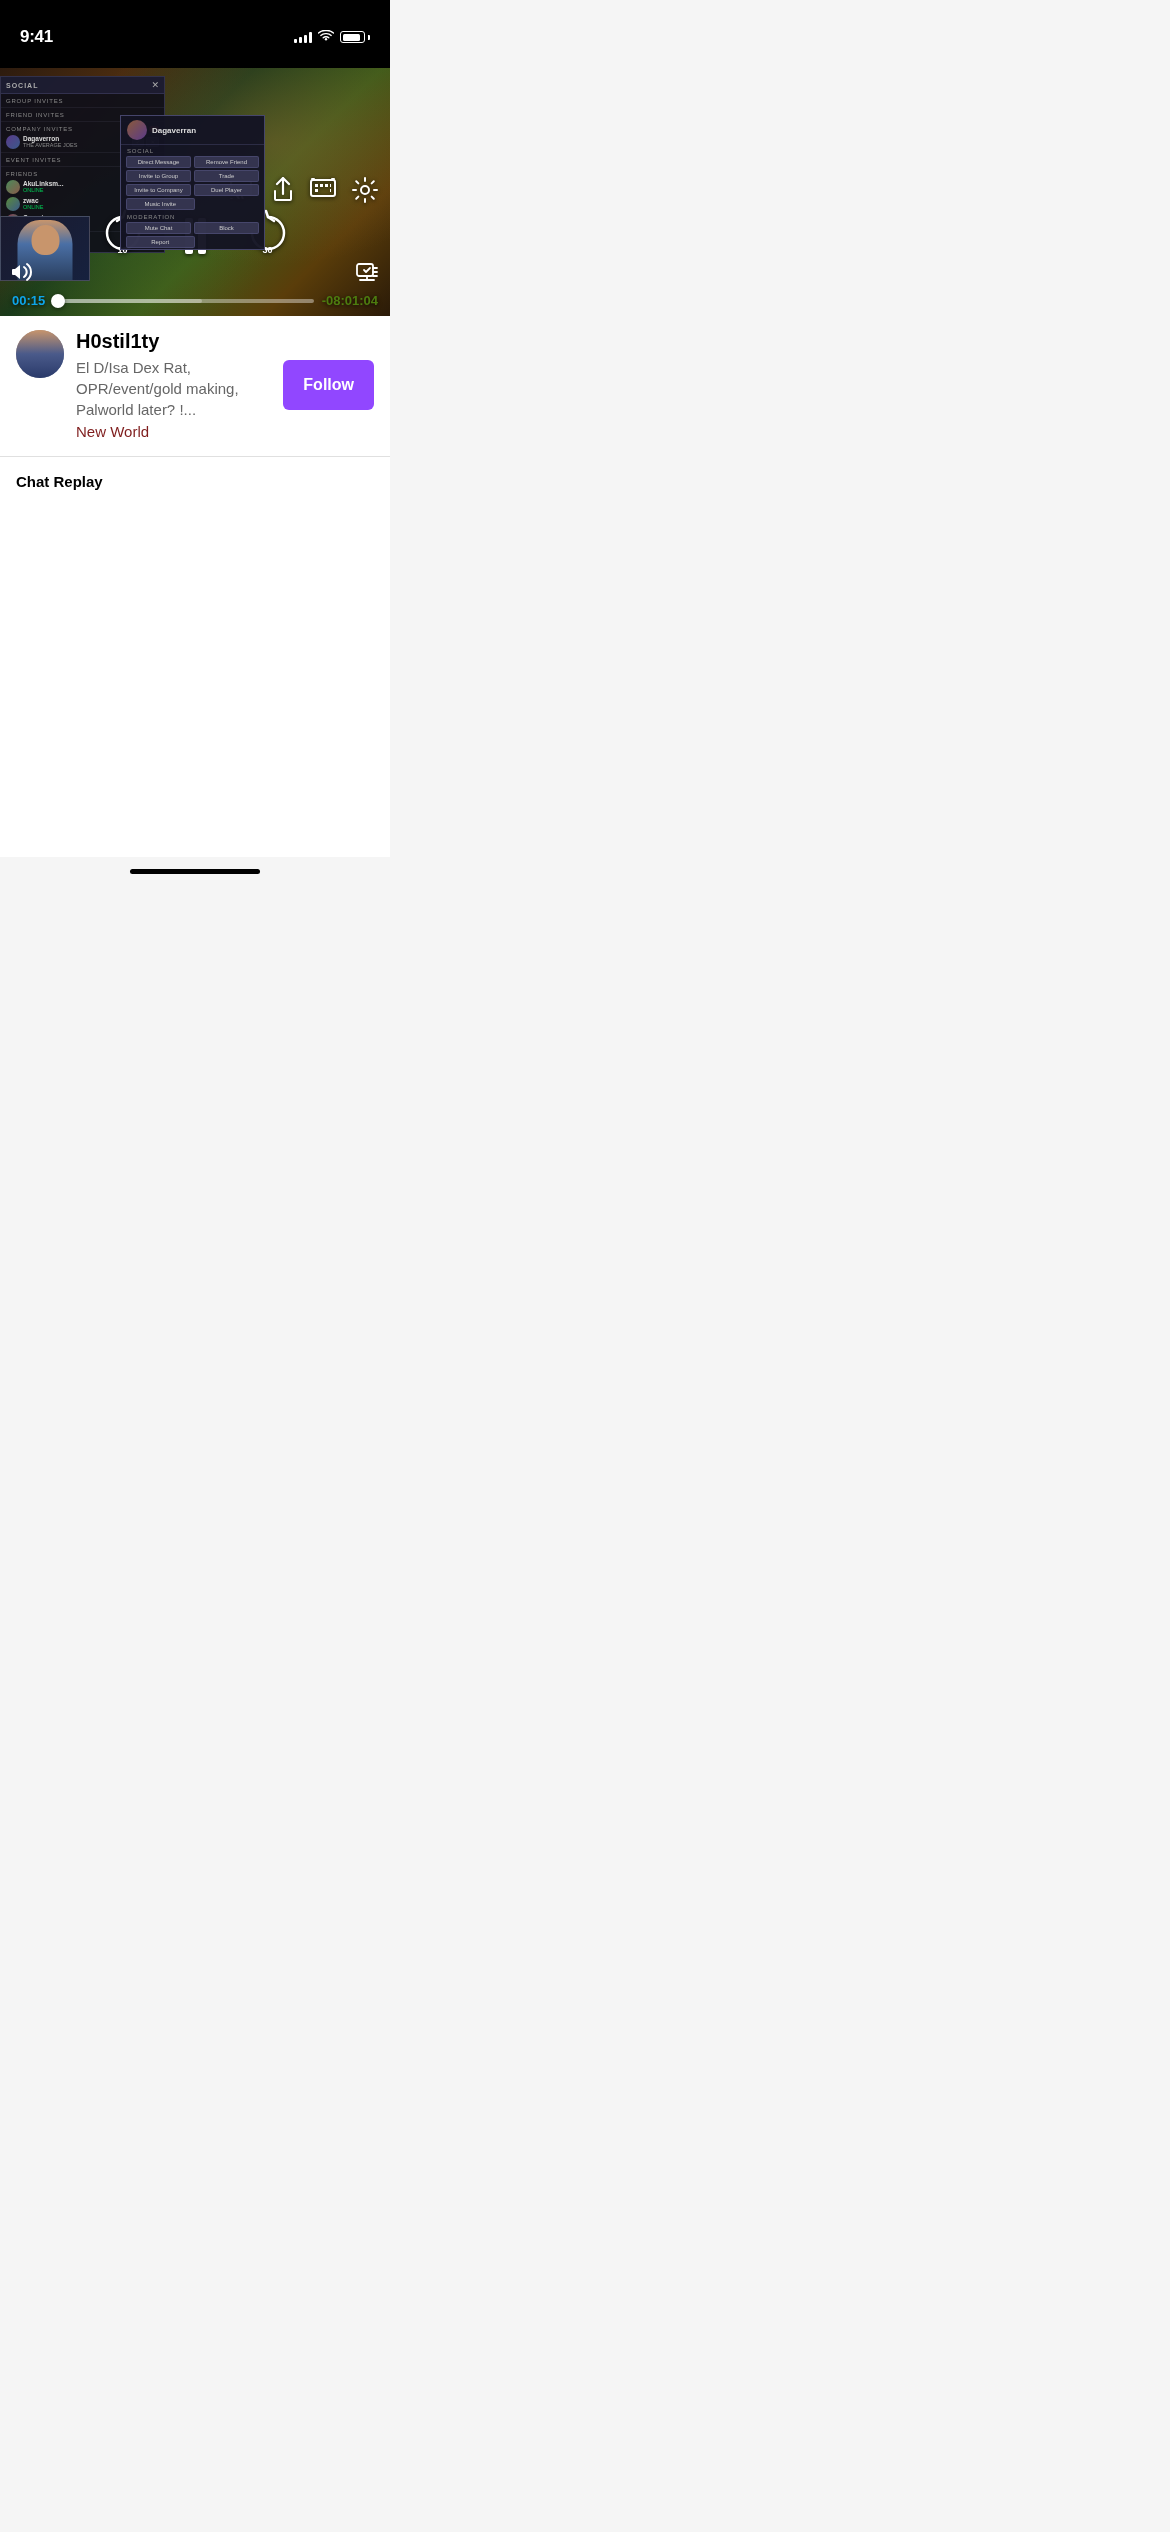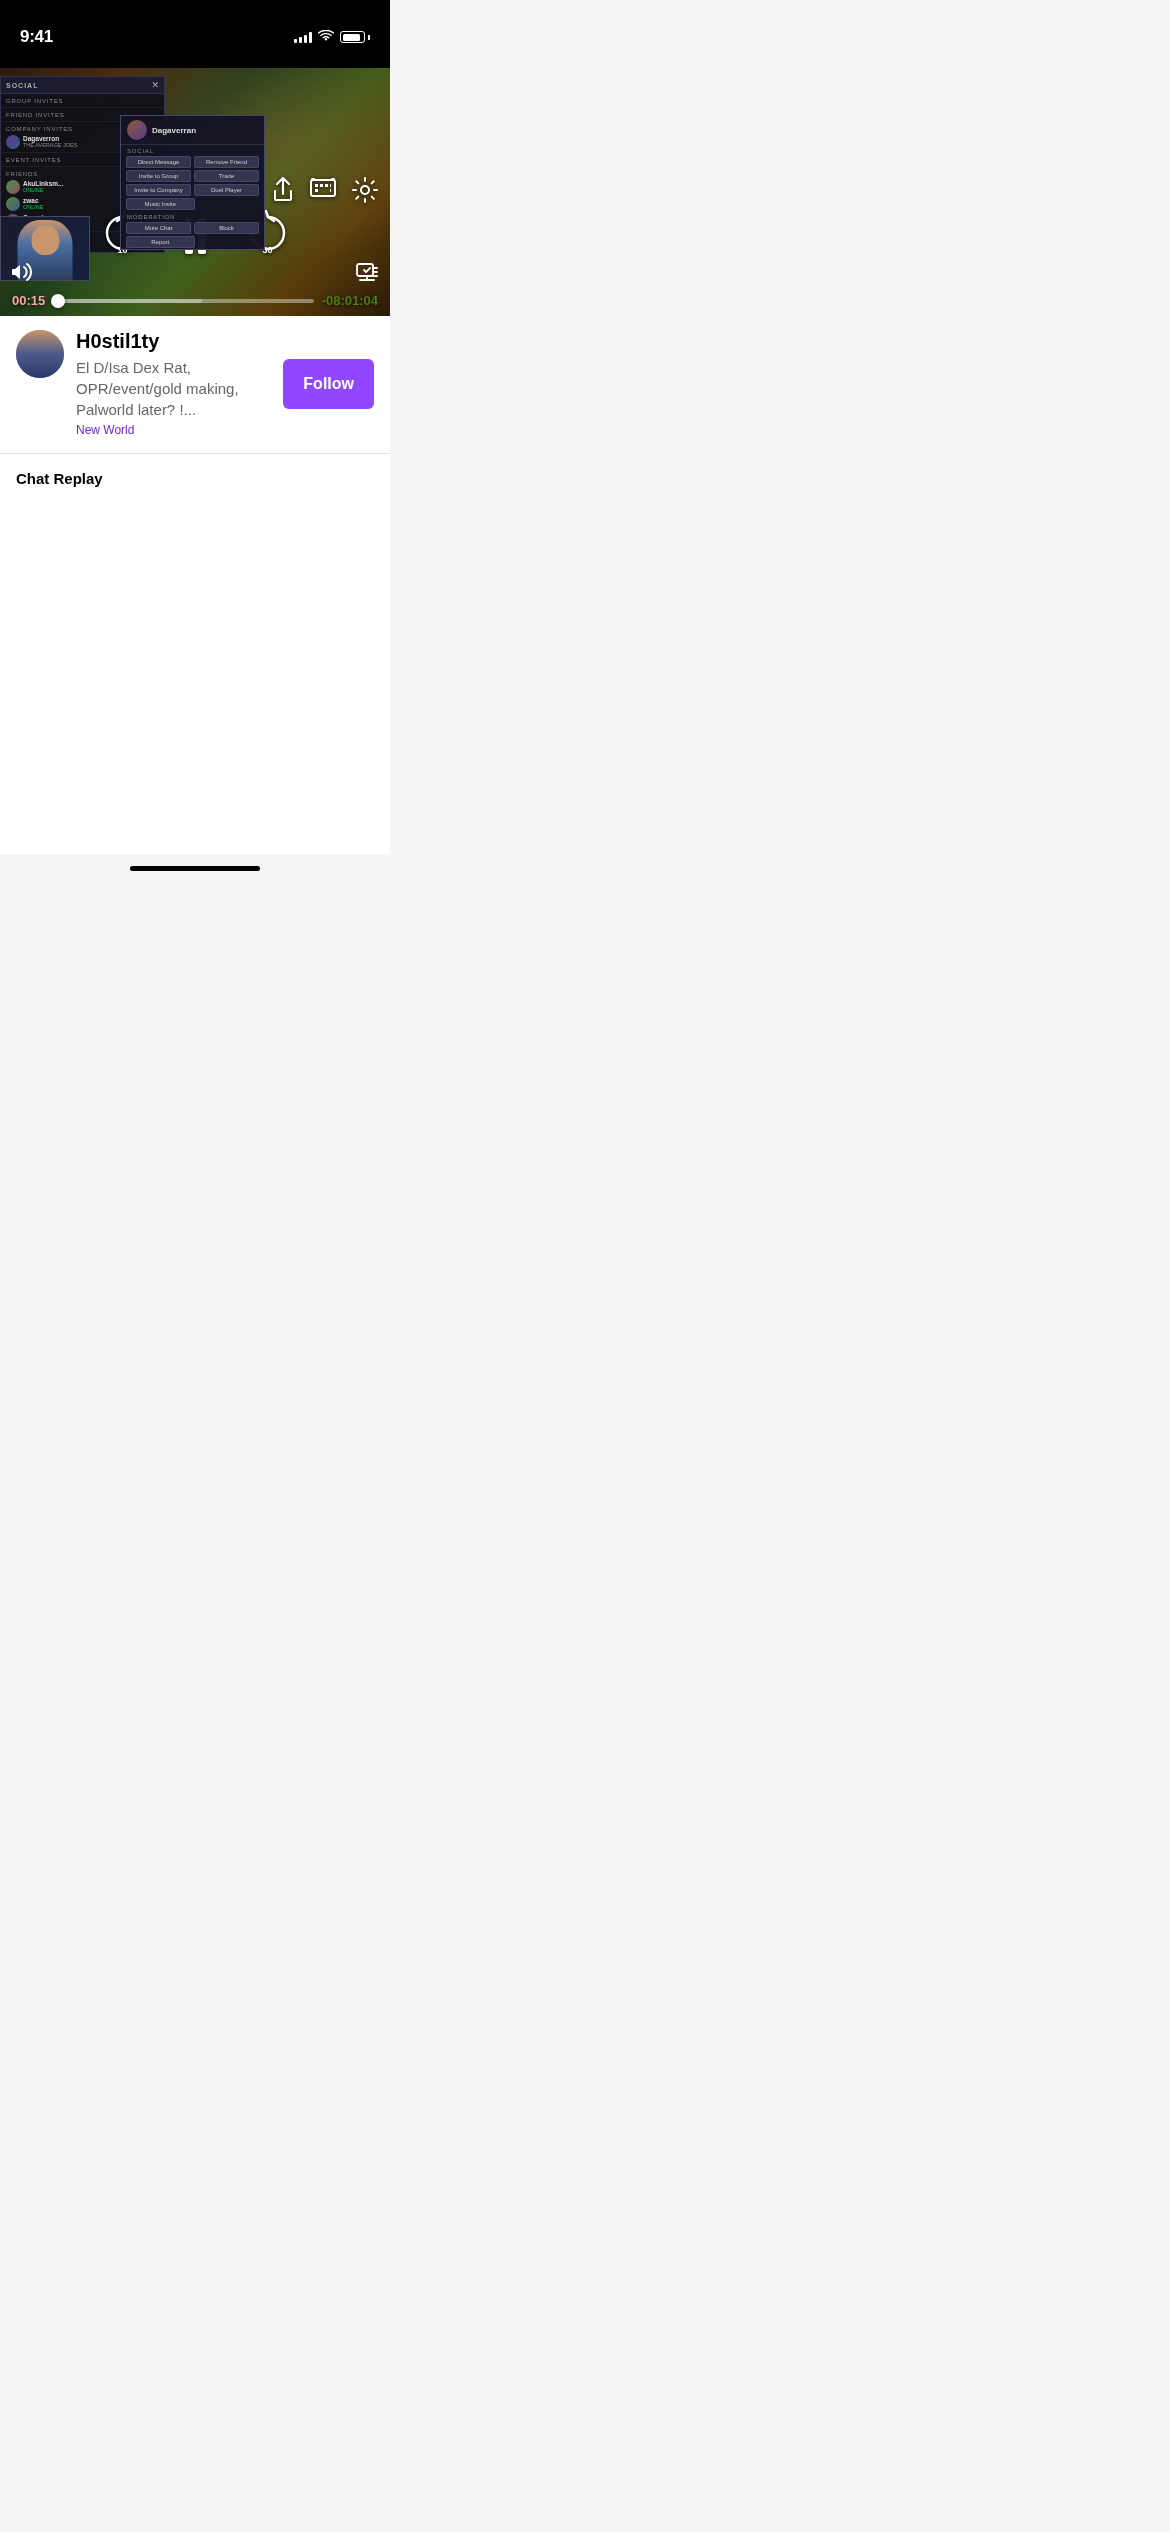--- a/index.html
+++ b/index.html
@@ -350,21 +350,21 @@
     .quality-icon {
       color: #fff;
       font-size: 18px;
     }
     .progress-row {
       display: flex;
       align-items: center;
       gap: 8px;
     }
     .time-current {
-      color: #fca5a5;
+      color: #0ea5e9;
       font-size: 13px;
       font-weight: 600;
       filter: drop-shadow(0 1px 2px rgba(0,0,0,0.8));
       white-space: nowrap;
     }
     .time-remaining {
       color: #4d7c0f;
       font-size: 13px;
       font-weight: 600;
       filter: drop-shadow(0 1px 2px rgba(0,0,0,0.8));
@@ -439,22 +439,22 @@
       color: #000;
       margin-bottom: 4px;
     }
     .stream-desc {
       font-size: 15px;
       color: #666;
       line-height: 1.4;
       margin-bottom: 3px;
     }
     .stream-game {
-      font-size: 12px;
-      color: #6d28d9;
+      font-size: 15px;
+      color: #7f1d1d;
     }
     .follow-btn {
       background: #9147ff;
       color: #fff;
       border: none;
       border-radius: 6px;
       padding: 16px 20px;
       font-size: 16px;
       font-weight: 700;
       cursor: pointer;

